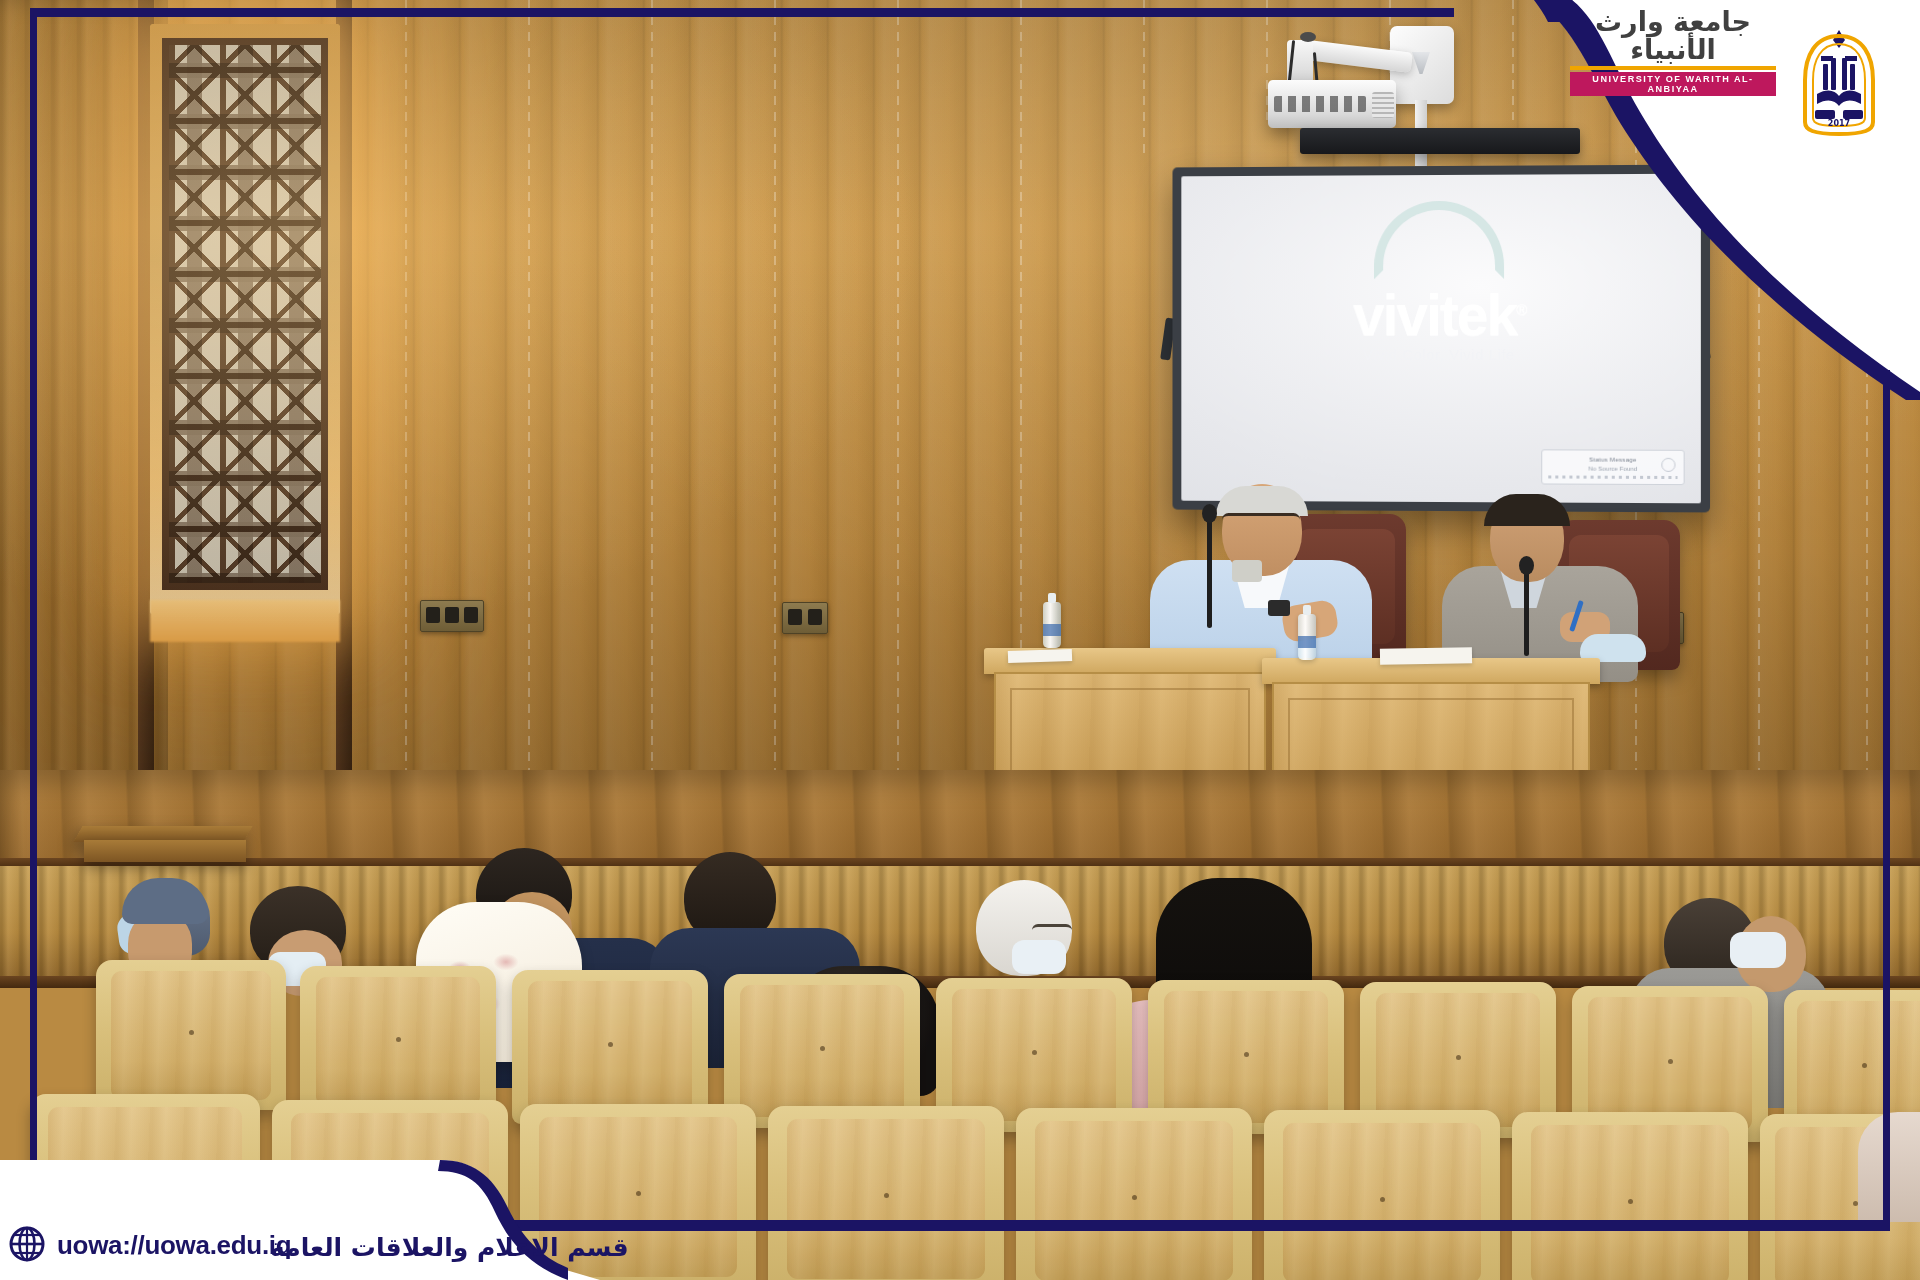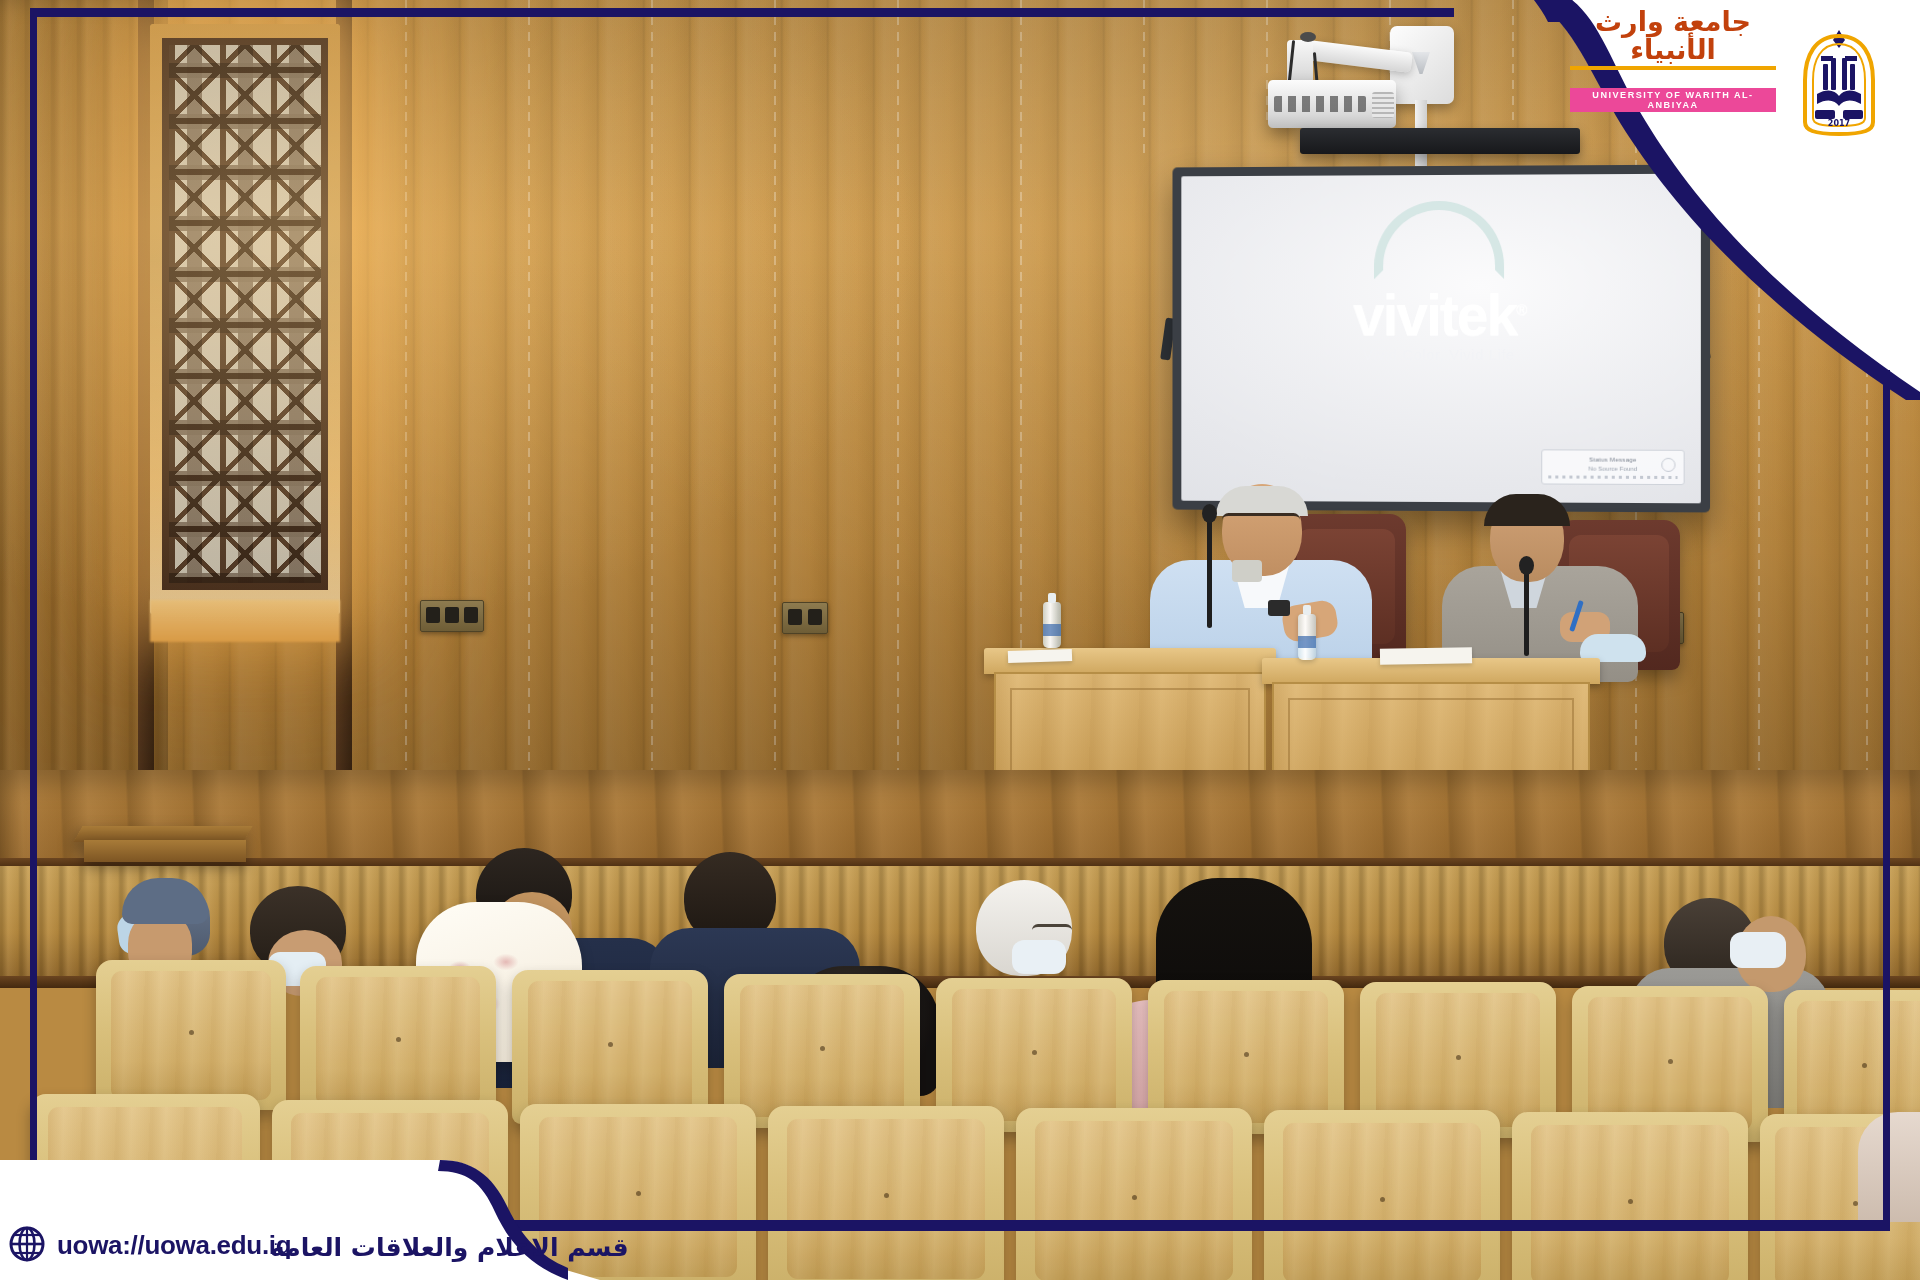--- a/index.html
+++ b/index.html
@@ -195,25 +195,25 @@
   
   .wedge2{position:absolute;right:0;top:0;width:600px;height:400px;}
   .wedge2 svg{position:absolute;right:0;top:0;}
 
   
   .blob{position:absolute;left:0;bottom:0;width:560px;height:108px;}
   .blob svg{position:absolute;left:0;bottom:0;}
 
   
   .logo-word{position:absolute;left:1570px;top:8px;width:206px;text-align:center;}
-  .logo-ar{font-family:"DejaVu Sans",sans-serif;font-size:27px;font-weight:700;color:#c2410c;
+  .logo-ar{font-family:"DejaVu Sans",sans-serif;font-size:27px;font-weight:700;color:#404040;
     direction:rtl;line-height:1.05;letter-spacing:1px;}
   .logo-rule{width:100%;height:4px;background:#f0a500;margin-top:1px;}
-  .logo-en{background:#ec4899;color:#fff;font-size:9.1px;font-weight:700;letter-spacing:1.5px;
-    padding:2px 0 2.5px;margin-top:18px;}
+  .logo-en{background:#be185d;color:#fff;font-size:9.1px;font-weight:700;letter-spacing:1.5px;
+    padding:2px 0 2.5px;margin-top:2px;}
 
   .emblem{position:absolute;left:1797px;top:26px;width:84px;height:112px;}
 
   
   .globe{position:absolute;left:8px;bottom:17px;width:38px;height:38px;}
   .url{position:absolute;left:57px;bottom:19px;font-size:26px;font-weight:700;color:#1b1464;
     font-family:"Liberation Sans",sans-serif;letter-spacing:-.3px;}
   .dept{position:absolute;left:270px;bottom:18px;font-family:"DejaVu Sans",sans-serif;
     font-size:25px;font-weight:700;color:#1b1464;direction:rtl;}
 </style>

